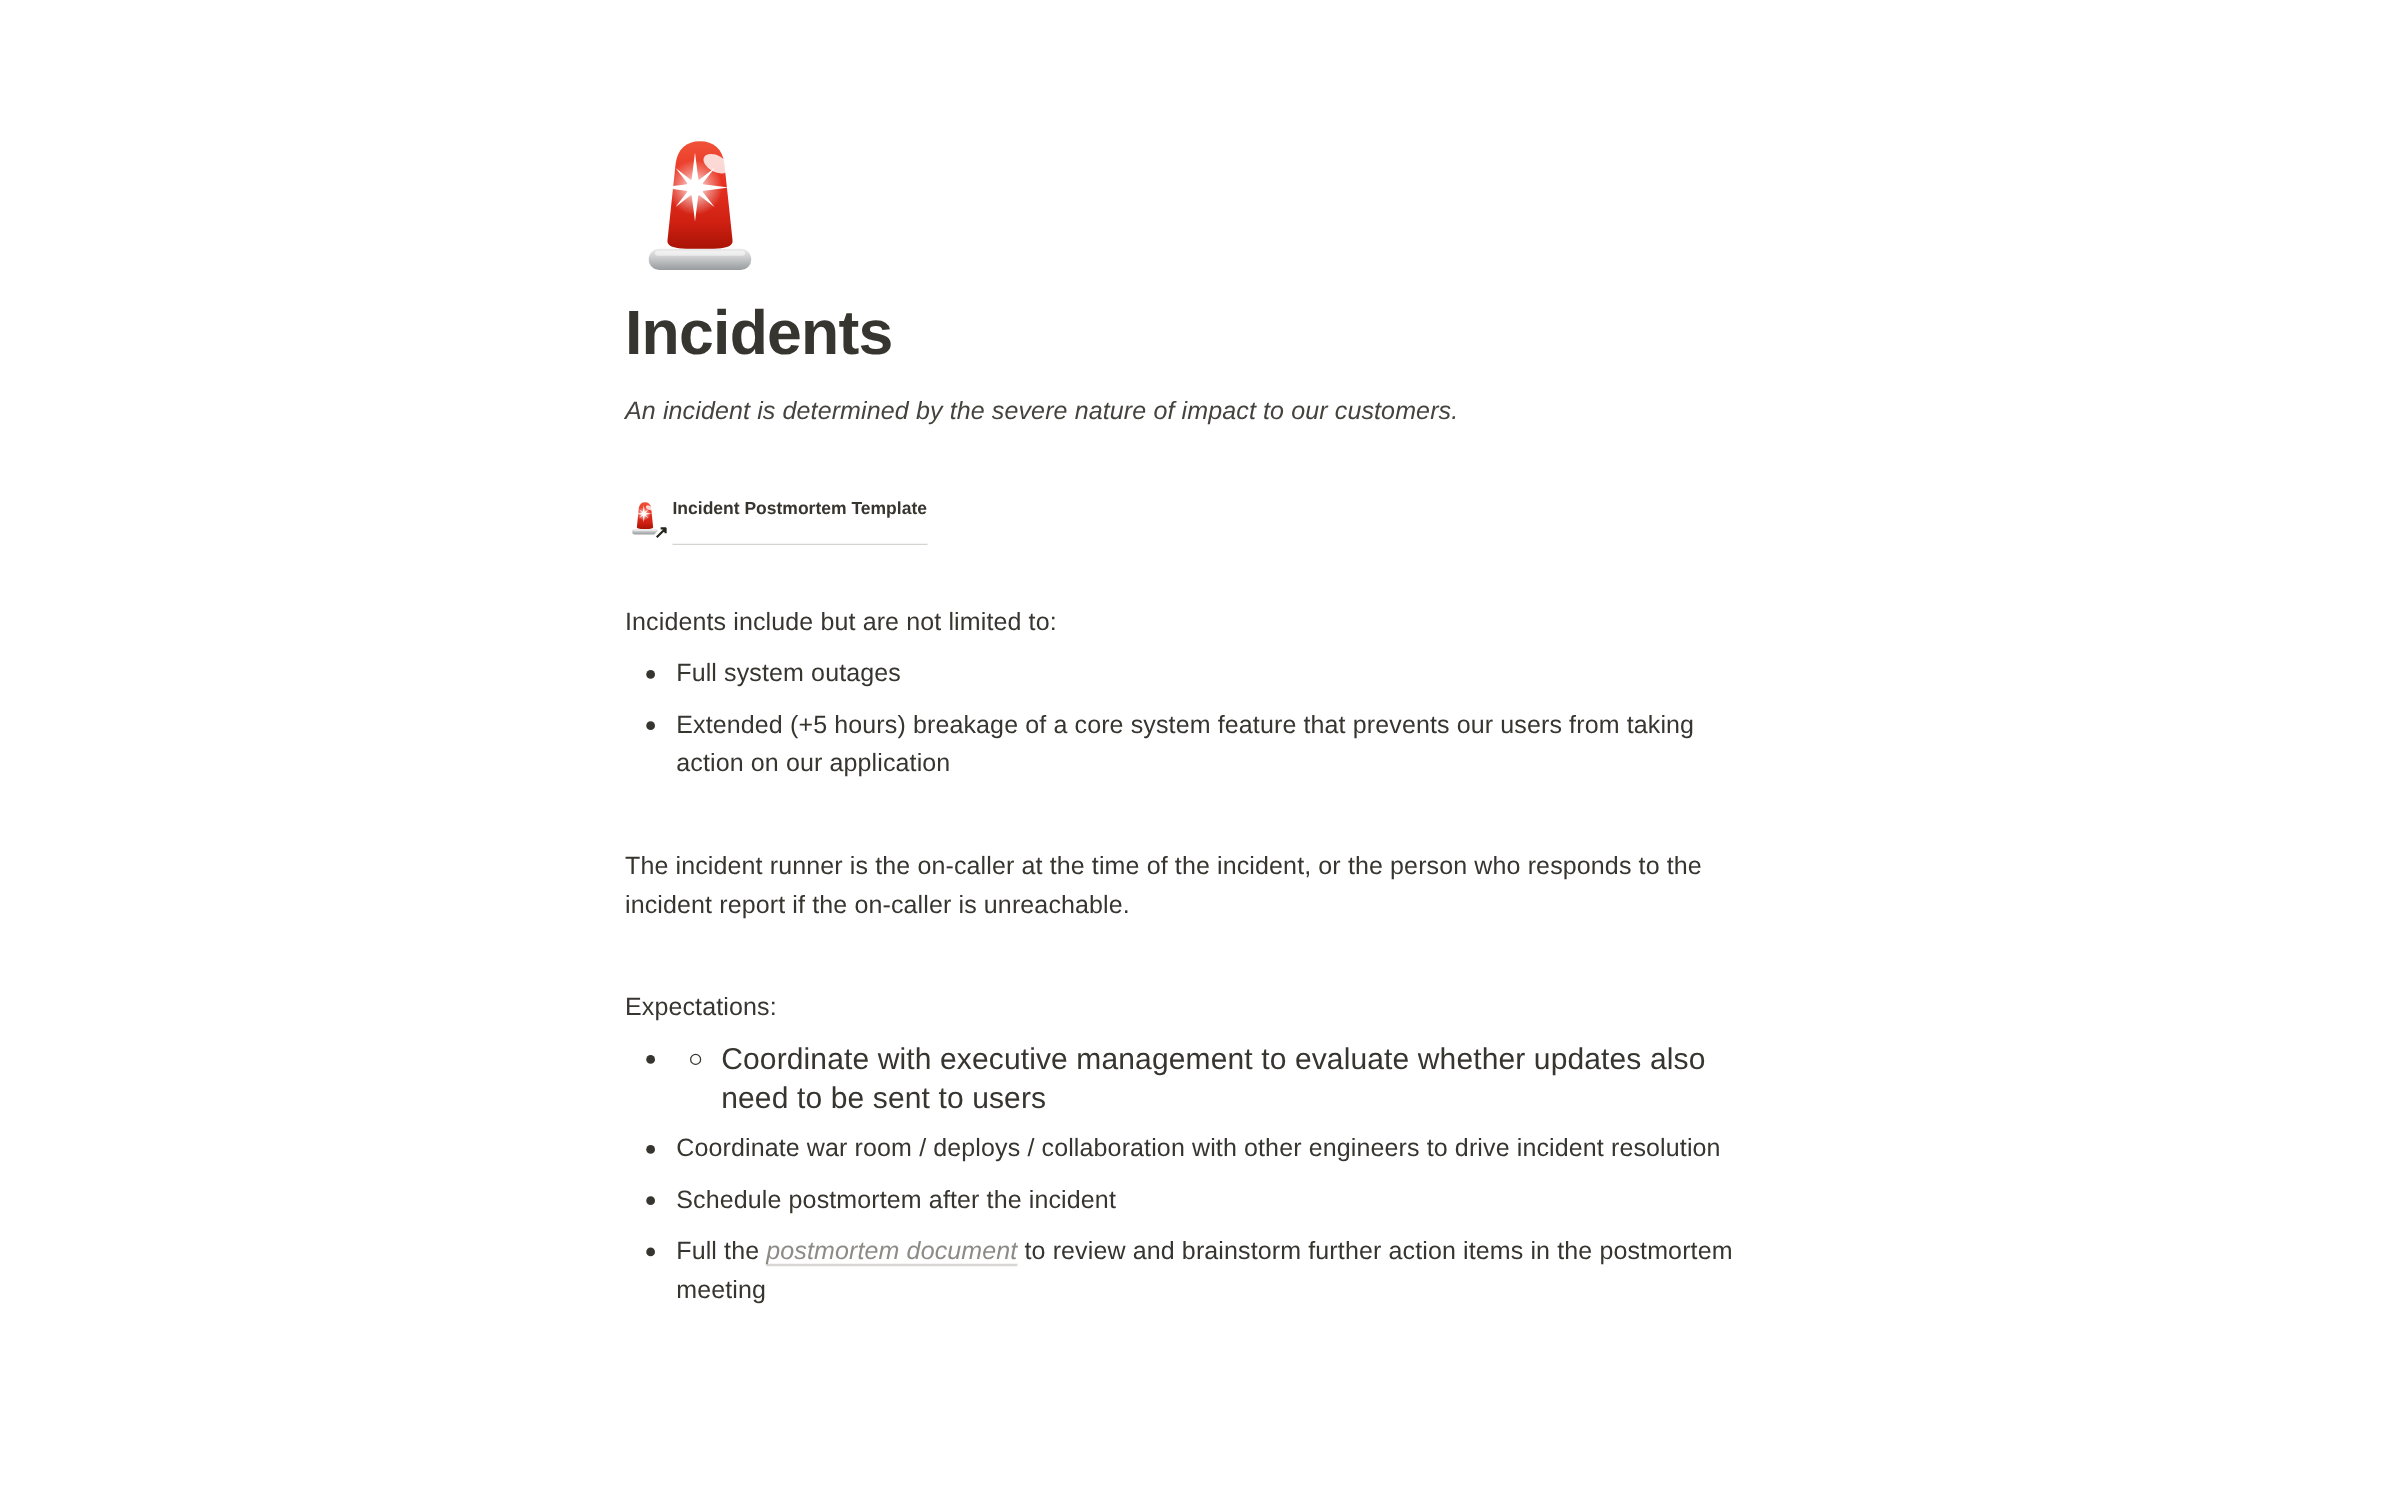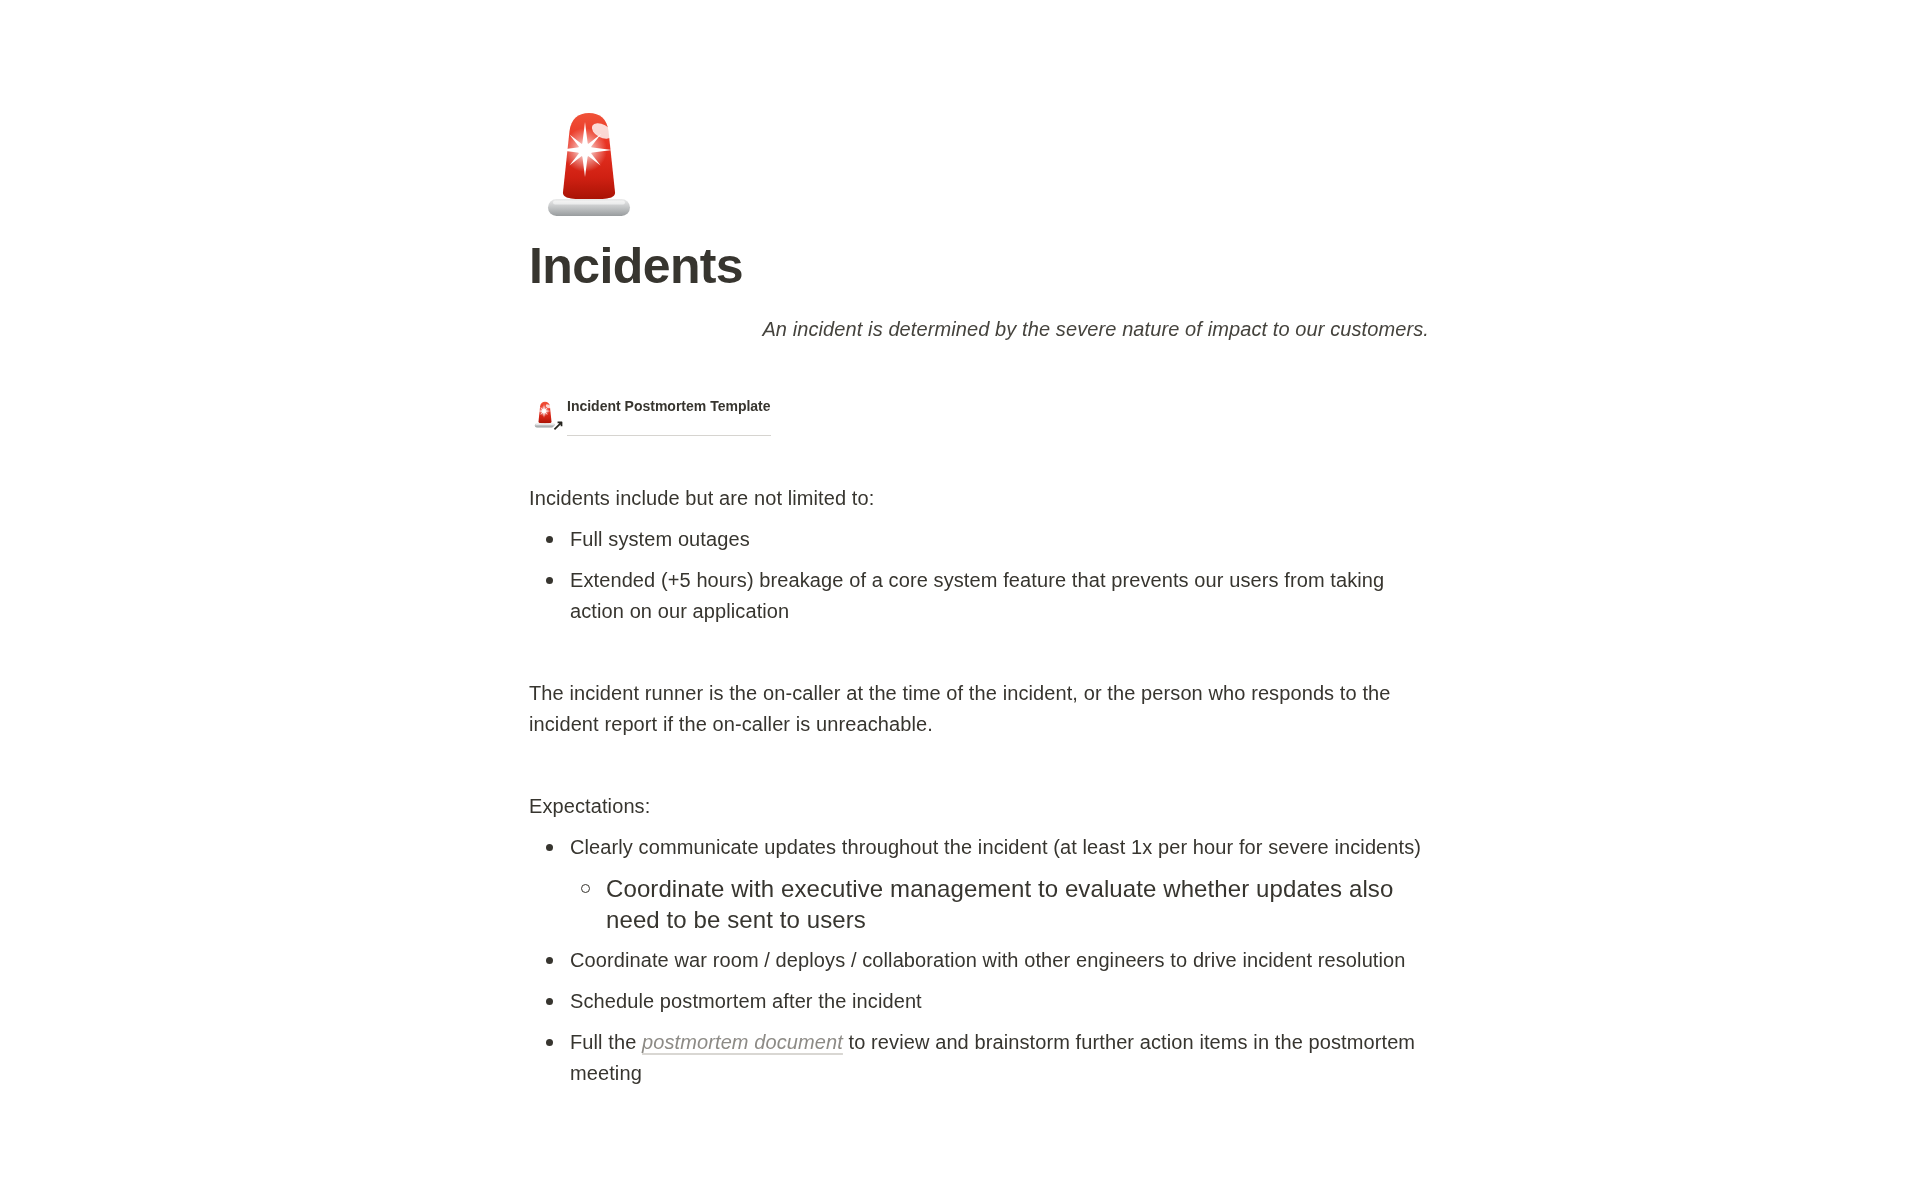--- a/index.html
+++ b/index.html
@@ -4,21 +4,21 @@
 <style>
   * { margin:0; padding:0; box-sizing:border-box; }
   html, body {
     width:1920px; height:1199px;
     background:#ffffff;
     font-family:"Liberation Sans", sans-serif;
     color:#37352f;
     overflow:hidden;
   }
   .page {
-    position:absolute; top:0; left:529px; width:900px;
+    position:absolute; top:0; left:500px; width:900px;
   }
   .icon-wrap {
     padding-top:110px;
     margin-left:14px;
     height:222px;
   }
   h1.page-title {
     margin-top:14px;
     font-size:50px;
     line-height:60px;
@@ -26,21 +26,20 @@
     letter-spacing:-0.6px;
     color:#37352f;
   }
   .subtitle {
     margin-top:18px;
     font-style:italic;
     font-size:20.5px;
     line-height:31px;
     color:#45433d;
     letter-spacing:0.1px;
-    text-align:right;
   }
   .block {
     font-size:20px;
     line-height:31px;
     margin-bottom:10px;
     letter-spacing:0.1px;
   }
   .blank { height:31px; margin-bottom:10px; }
 
   
@@ -193,21 +192,20 @@
 
   <div class="block">The incident runner is the on-caller at the time of the incident, or the person who responds to the incident report if the on-caller is unreachable.</div>
 
   <div class="blank"></div>
 
   <div class="block">Expectations:</div>
 
   <ul class="blist">
     <li>
       <span class="marker"></span>
-      <span>Clearly communicate updates throughout the incident (at least 1x per hour for severe incidents)</span>
       <ul class="sublist">
         <li>
           <span class="submarker"></span>
           <span>Coordinate with executive management to evaluate whether updates also need to be sent to users</span>
         </li>
       </ul>
     </li>
     <li>
       <span class="marker"></span>
       <span>Coordinate war room / deploys / collaboration with other engineers to drive incident resolution</span>

